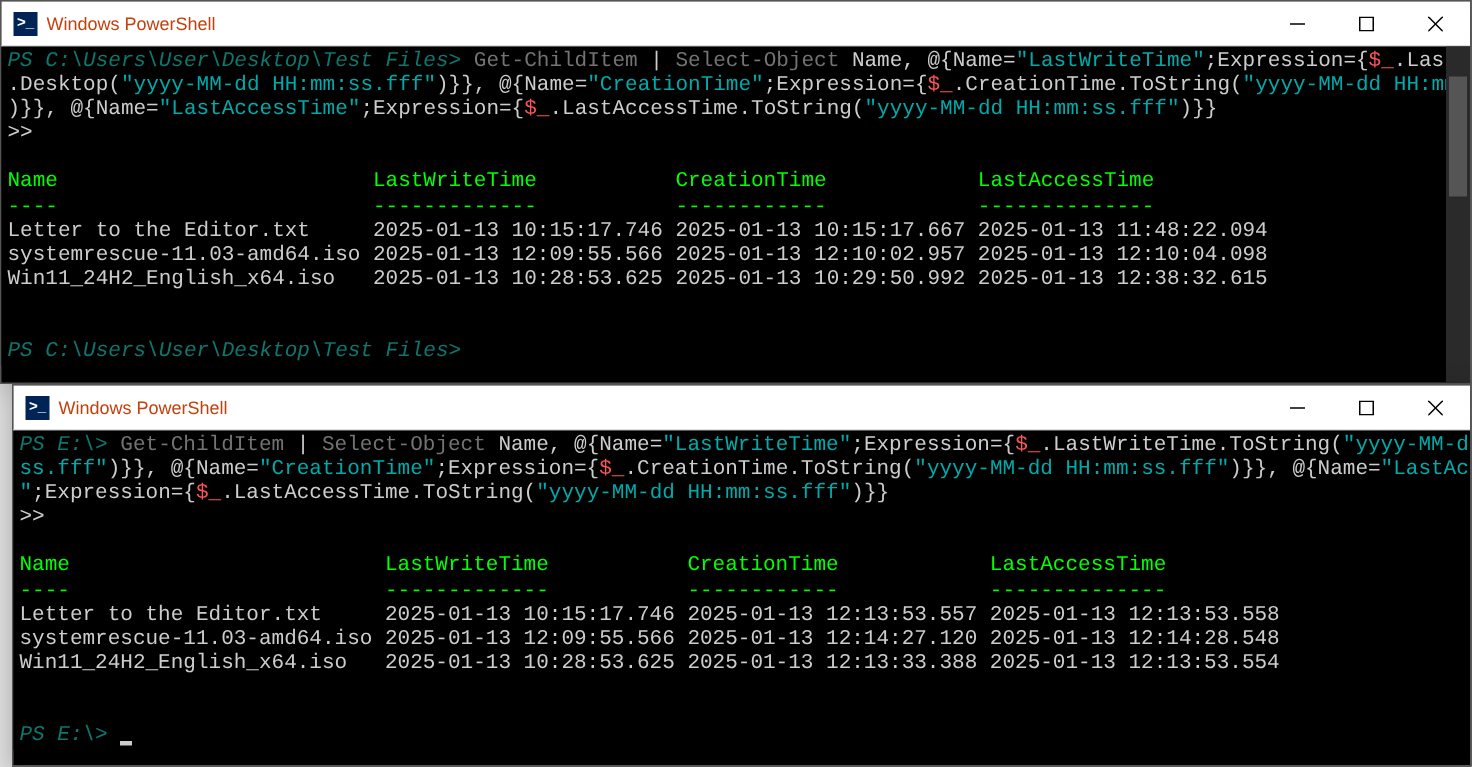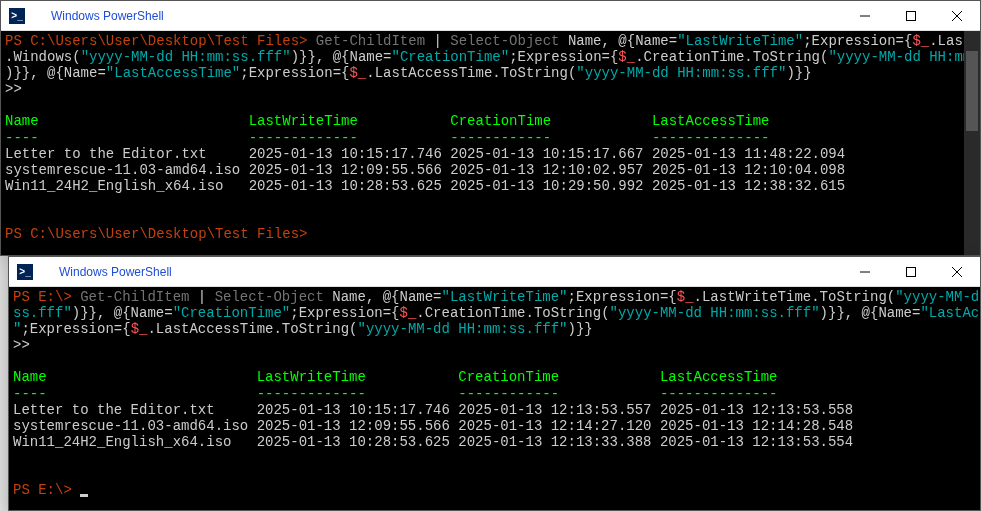--- a/index.html
+++ b/index.html
@@ -33,23 +33,22 @@
     display: flex;
     align-items: center;
     justify-content: center;
     color: #fff;
     font-size: 10px;
     font-weight: bold;
     margin-right: 6px;
   }
   .titlebar-title {
     flex: 1;
-    color: #1d4ed8;
+    color: #c2410c;
     font-size: 12px;
-    margin-left: 20px;
   }
   .titlebar-controls {
     display: flex;
     height: 100%;
   }
   .titlebar-btn {
     width: 46px;
     height: 100%;
     display: flex;
     align-items: center;
@@ -63,21 +62,21 @@
   .console {
     font-family: Consolas, "Courier New", monospace;
     font-size: 14px;
     line-height: 1.15;
     background: #000;
     color: #ccc;
     padding: 2px 4px;
     white-space: pre;
     overflow: hidden;
   }
-  .c-white { color: #c2410c; }
+  .c-white { color: #0f766e; font-style: italic; }
   .c-yellow { color: #737373; }
   .c-teal { color: #00aaaa; }
   .c-red { color: #ff5555; }
   .c-green { color: #00ff00; }
   
   .cursor {
     display: inline-block;
     width: 8px;
     height: 3px;
     background: #ccc;
@@ -122,21 +121,21 @@
         </div>
       <div class="titlebar-btn close">
           <svg viewBox="0 0 10 10">
             <line x1="0" y1="0" x2="10" y2="10" stroke="currentColor" stroke-width="1"></line>
             <line x1="10" y1="0" x2="0" y2="10" stroke="currentColor" stroke-width="1"></line>
           </svg>
         </div>
     </div>
   </div>
   <div class="console" id="console1"><span class="c-white">PS C:\Users\User\Desktop\Test Files&gt; </span><span class=""></span><span class="c-yellow">Get-ChildItem</span><span class=""> | </span><span class="c-yellow">Select-Object</span><span class=""> Name, @{Name=</span><span class="c-teal">"LastWriteTime"</span><span class="">;Expression={</span><span class="c-red">$_</span><span class="">.LastWriteTime</span>
-<span class="">.Windows(</span><span class="c-teal">"yyyy-MM-dd HH:mm:ss.fff"</span><span class="">)}}, @{Name=</span><span class="c-teal">"CreationTime"</span><span class="">;Expression={</span><span class="c-red">$_</span><span class="">.CreationTime.ToString(</span><span class="c-teal">"yyyy-MM-dd HH:mm:ss.fff"</span>
+<span class="">.Desktop(</span><span class="c-teal">"yyyy-MM-dd HH:mm:ss.fff"</span><span class="">)}}, @{Name=</span><span class="c-teal">"CreationTime"</span><span class="">;Expression={</span><span class="c-red">$_</span><span class="">.CreationTime.ToString(</span><span class="c-teal">"yyyy-MM-dd HH:mm:ss.fff"</span>
 <span class="">)}}, @{Name=</span><span class="c-teal">"LastAccessTime"</span><span class="">;Expression={</span><span class="c-red">$_</span><span class="">.LastAccessTime.ToString(</span><span class="c-teal">"yyyy-MM-dd HH:mm:ss.fff"</span><span class="">)}}</span>
 &gt;&gt;
 
 <span class="c-green">Name                         LastWriteTime           CreationTime            LastAccessTime</span>
 <span class="c-green">----                         -------------           ------------            --------------</span>
 Letter to the Editor.txt     2025-01-13 10:15:17.746 2025-01-13 10:15:17.667 2025-01-13 11:48:22.094
 systemrescue-11.03-amd64.iso 2025-01-13 12:09:55.566 2025-01-13 12:10:02.957 2025-01-13 12:10:04.098
 Win11_24H2_English_x64.iso   2025-01-13 10:28:53.625 2025-01-13 10:29:50.992 2025-01-13 12:38:32.615
 
 

